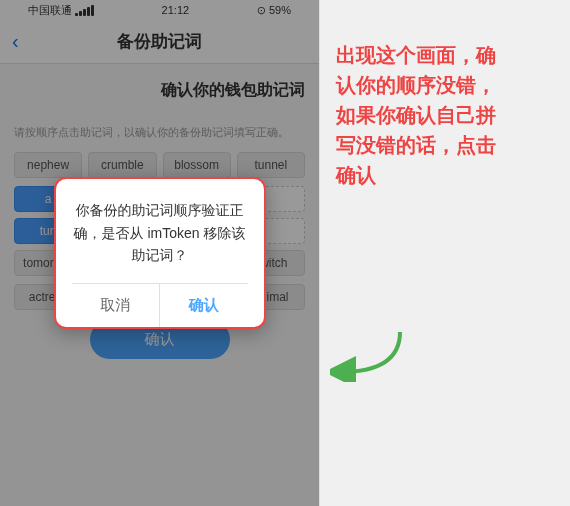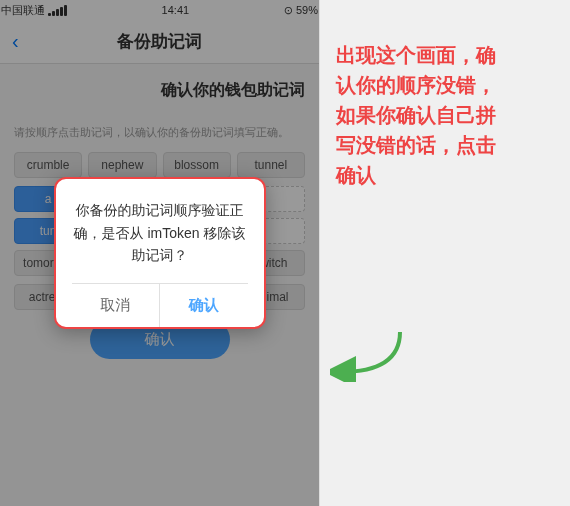--- a/index.html
+++ b/index.html
@@ -24,21 +24,21 @@
       overflow: hidden;
     }
 
     
     .status-bar {
       background: #fff;
       height: 20px;
       display: flex;
       align-items: center;
       justify-content: space-between;
-      padding: 0 1px;
+      padding: 0 28px;
       font-size: 11px;
       color: #333;
     }
     .status-left { display: flex; align-items: center; gap: 3px; }
     .status-right { display: flex; align-items: center; gap: 3px; }
     .signal-dots { display: flex; gap: 1px; align-items: flex-end; }
     .signal-dots span {
       background: #333;
       width: 3px;
       border-radius: 1px;
@@ -235,39 +235,39 @@
     <div class="status-left">
       <span>中国联通</span>
       <div class="signal-dots">
         <span></span>
           <span></span>
           <span></span>
           <span></span>
           <span></span>
       </div>
     </div>
-    <span>14:41</span>
+    <span>21:12</span>
     <div class="status-right">
       <span>⊙</span>
       <span>59%</span>
     </div>
   </div>
 
   <div class="nav-bar">
     <span class="nav-back">‹</span>
     <span class="nav-title">备份助记词</span>
   </div>
 
   <div class="main-content">
     <div class="page-title">确认你的钱包助记词</div>
     <div class="page-subtitle">请按顺序点击助记词，以确认你的备份助记词填写正确。</div>
 
     <div class="word-grid">
+      <div class="word-chip">nephew</div>
       <div class="word-chip">crumble</div>
-      <div class="word-chip">nephew</div>
       <div class="word-chip">blossom</div>
       <div class="word-chip">tunnel</div>
     </div>
 
     <div class="answer-row">
       <div class="word-chip blue">a</div>
       <div class="word-chip empty"></div>
       <div class="word-chip empty"></div>
       <div class="word-chip empty"></div>
     </div>

